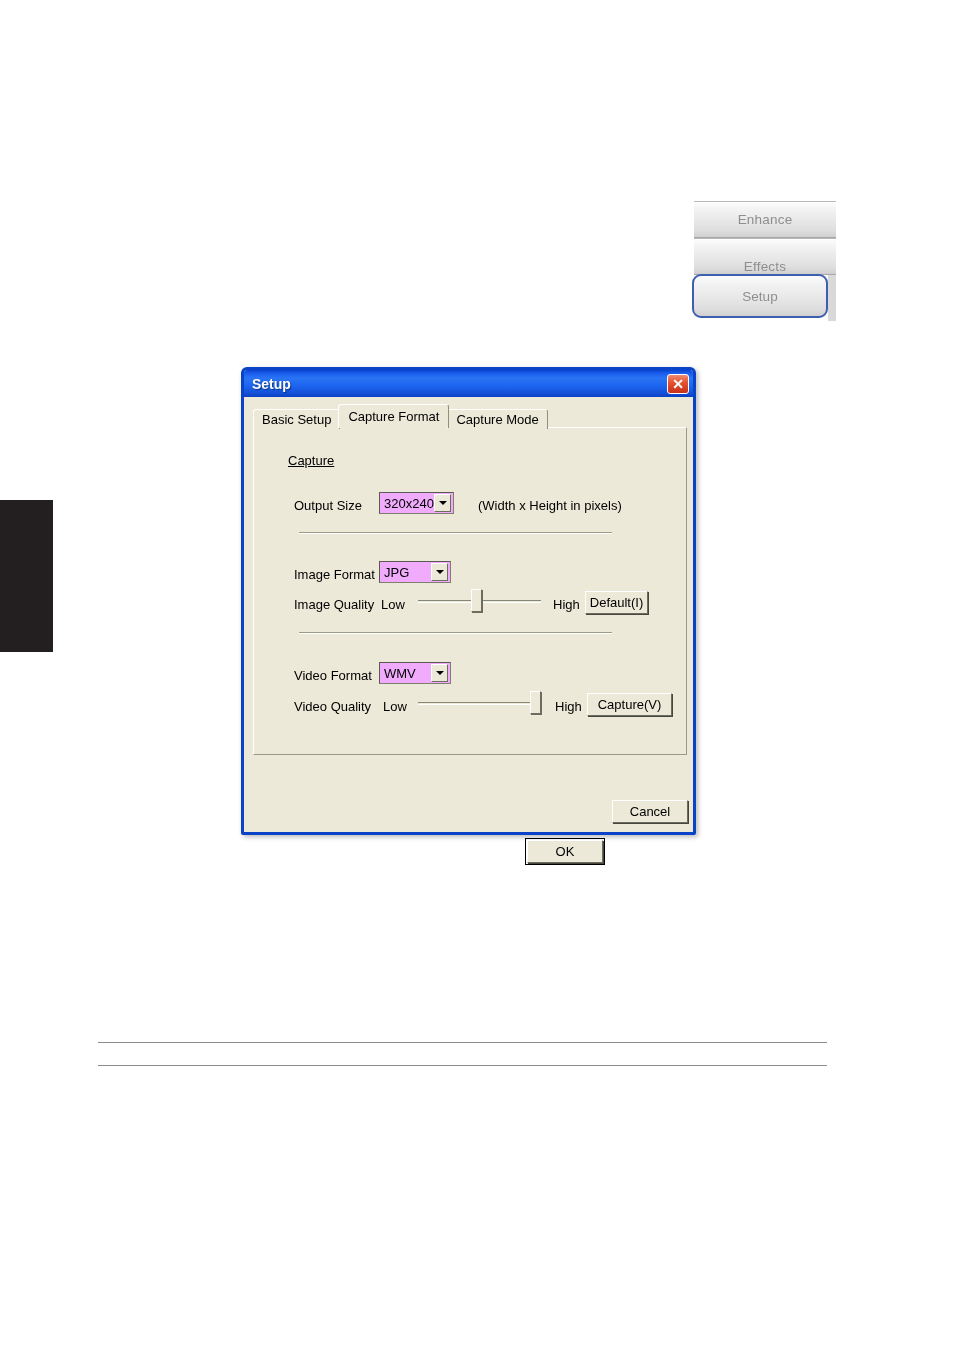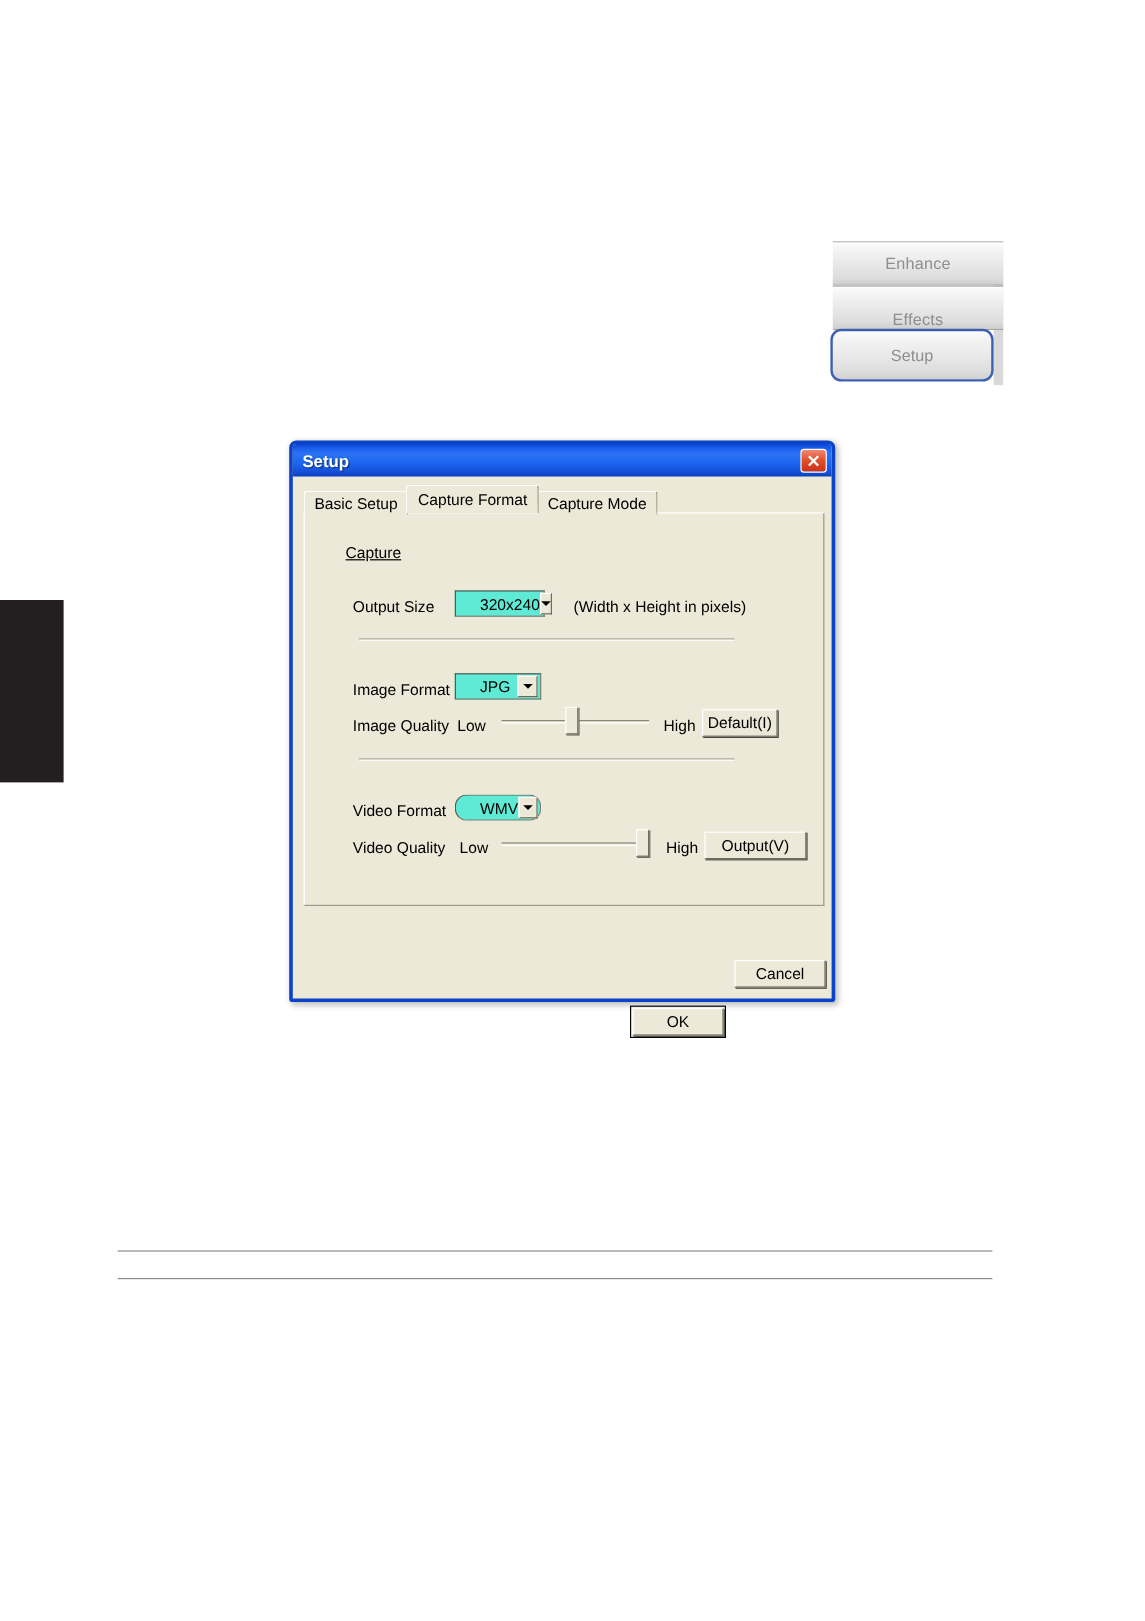--- a/index.html
+++ b/index.html
@@ -200,28 +200,27 @@
   .row-label {
     position: absolute;
     font-size: 13px;
     color: #000000;
     white-space: nowrap;
   }
 
   .combo {
     position: absolute;
     height: 22px;
-    background: #5eead4;
+    background: #f0abfc;
     border: 1px solid #7f7f70;
     border-top-color: #5a5a50;
     border-left-color: #5a5a50;
     box-sizing: border-box;
     display: flex;
     align-items: center;
-    padding-left: 16px;
   }
   .combo .val {
     flex: 1;
     font-size: 13px;
     padding-left: 4px;
     color: #000000;
     white-space: nowrap;
   }
   .combo .arrowbtn {
     width: 17px;
@@ -399,36 +398,36 @@
       <div class="thumb" id="img-thumb" style="left: 53px;"></div>
     </div>
     <div class="row-label" style="left:299px; top:169px;">High</div>
     <div class="pushbtn" style="left:331px; top:163px; width:63px;">
       <span>Default(I)</span>
     </div>
 
     <div class="separator" style="top:204px;"></div>
 
     <div class="row-label" style="left:40px; top:240px;">Video Format</div>
-    <div class="combo" style="left:125px; top:234px; width:72px;border-radius:10px;">
+    <div class="combo" style="left:125px; top:234px; width:72px;">
       <span class="val">WMV</span>
       <span class="arrowbtn">
           <i></i>
         </span>
     </div>
 
     <div class="row-label" style="left:40px; top:271px;">Video Quality</div>
     <div class="row-label" style="left:129px; top:271px;">Low</div>
     <div class="slider" style="left:164px; top:263px; width:123px;">
       <div class="track"></div>
       <div class="thumb" id="vid-thumb" style="left: 112px;"></div>
     </div>
     <div class="row-label" style="left:301px; top:271px;">High</div>
     <div class="pushbtn" style="left:333px; top:265px; width:85px;">
-      <span>Output(V)</span>
+      <span>Capture(V)</span>
     </div>
 
   </div>
 
   <div class="dlg-btn default" style="left:283px; top:430px;">
     <span>OK</span>
   </div>
   <div class="dlg-btn" style="left:368px; top:430px;">
     <span>Cancel</span>
   </div>

